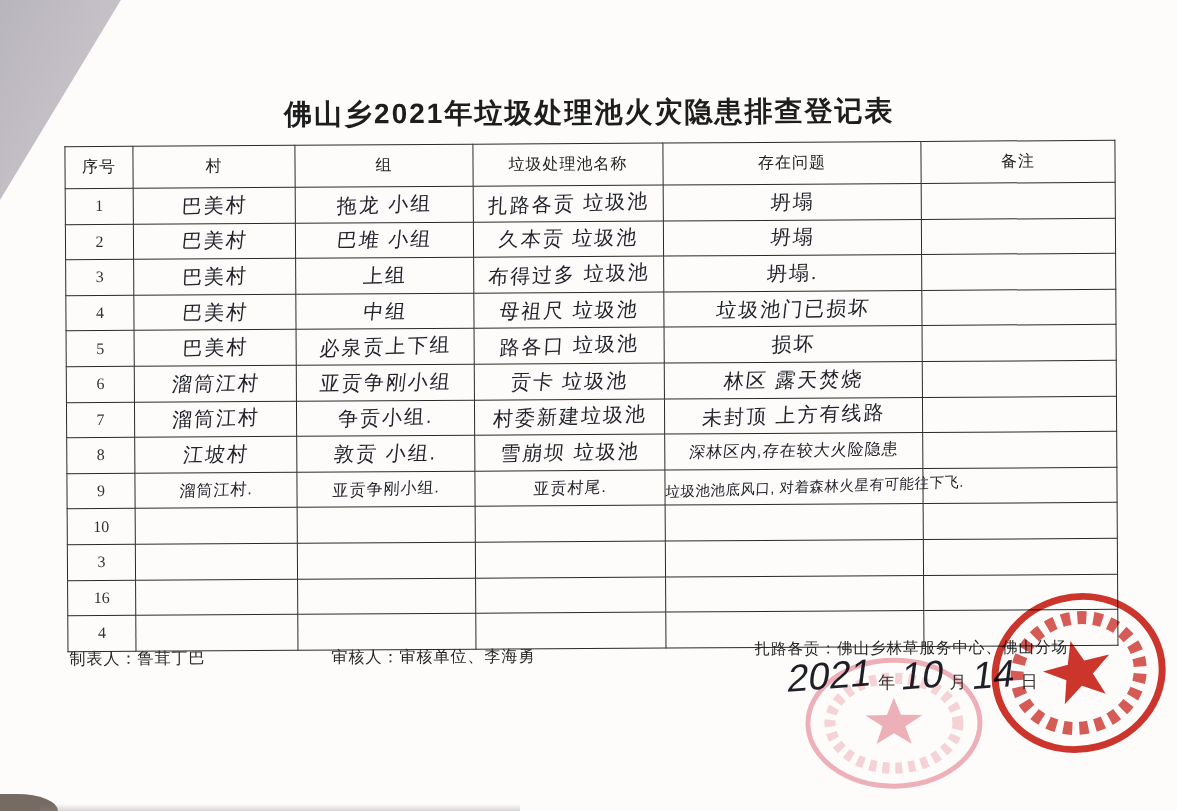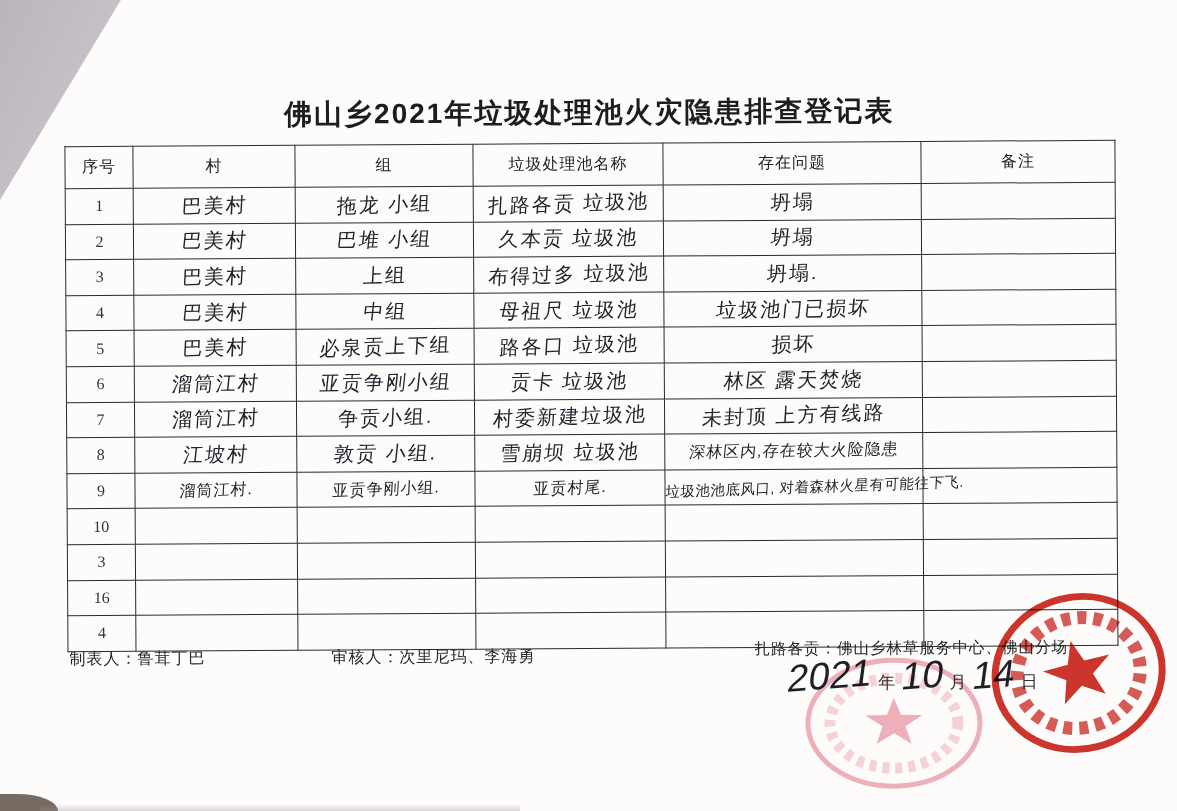--- a/index.html
+++ b/index.html
@@ -214,21 +214,21 @@
       <td><span class="hand"></span></td>
       <td><span class="hand"></span></td>
     </tr>
       </tbody>
   </table>
 
   <div class="footer-line" id="preparer">
     <span>制表人：</span><span>鲁茸丁巴</span>
   </div>
   <div class="footer-line" id="reviewer">
-    <span>审核人：</span><span>次里尼玛、李海勇</span>
+    <span>审核人：</span><span>审核单位、李海勇</span>
   </div>
   <div class="footer-line" id="audit-unit">
     <span>扎路各贡：</span><span>佛山乡林草服务中心、佛山分场</span>
   </div>
 
   <div class="date-line">
     <span class="date-num">2021</span>
     <span class="date-lab">年</span>
     <span class="date-num">10</span>
     <span class="date-lab">月</span>

